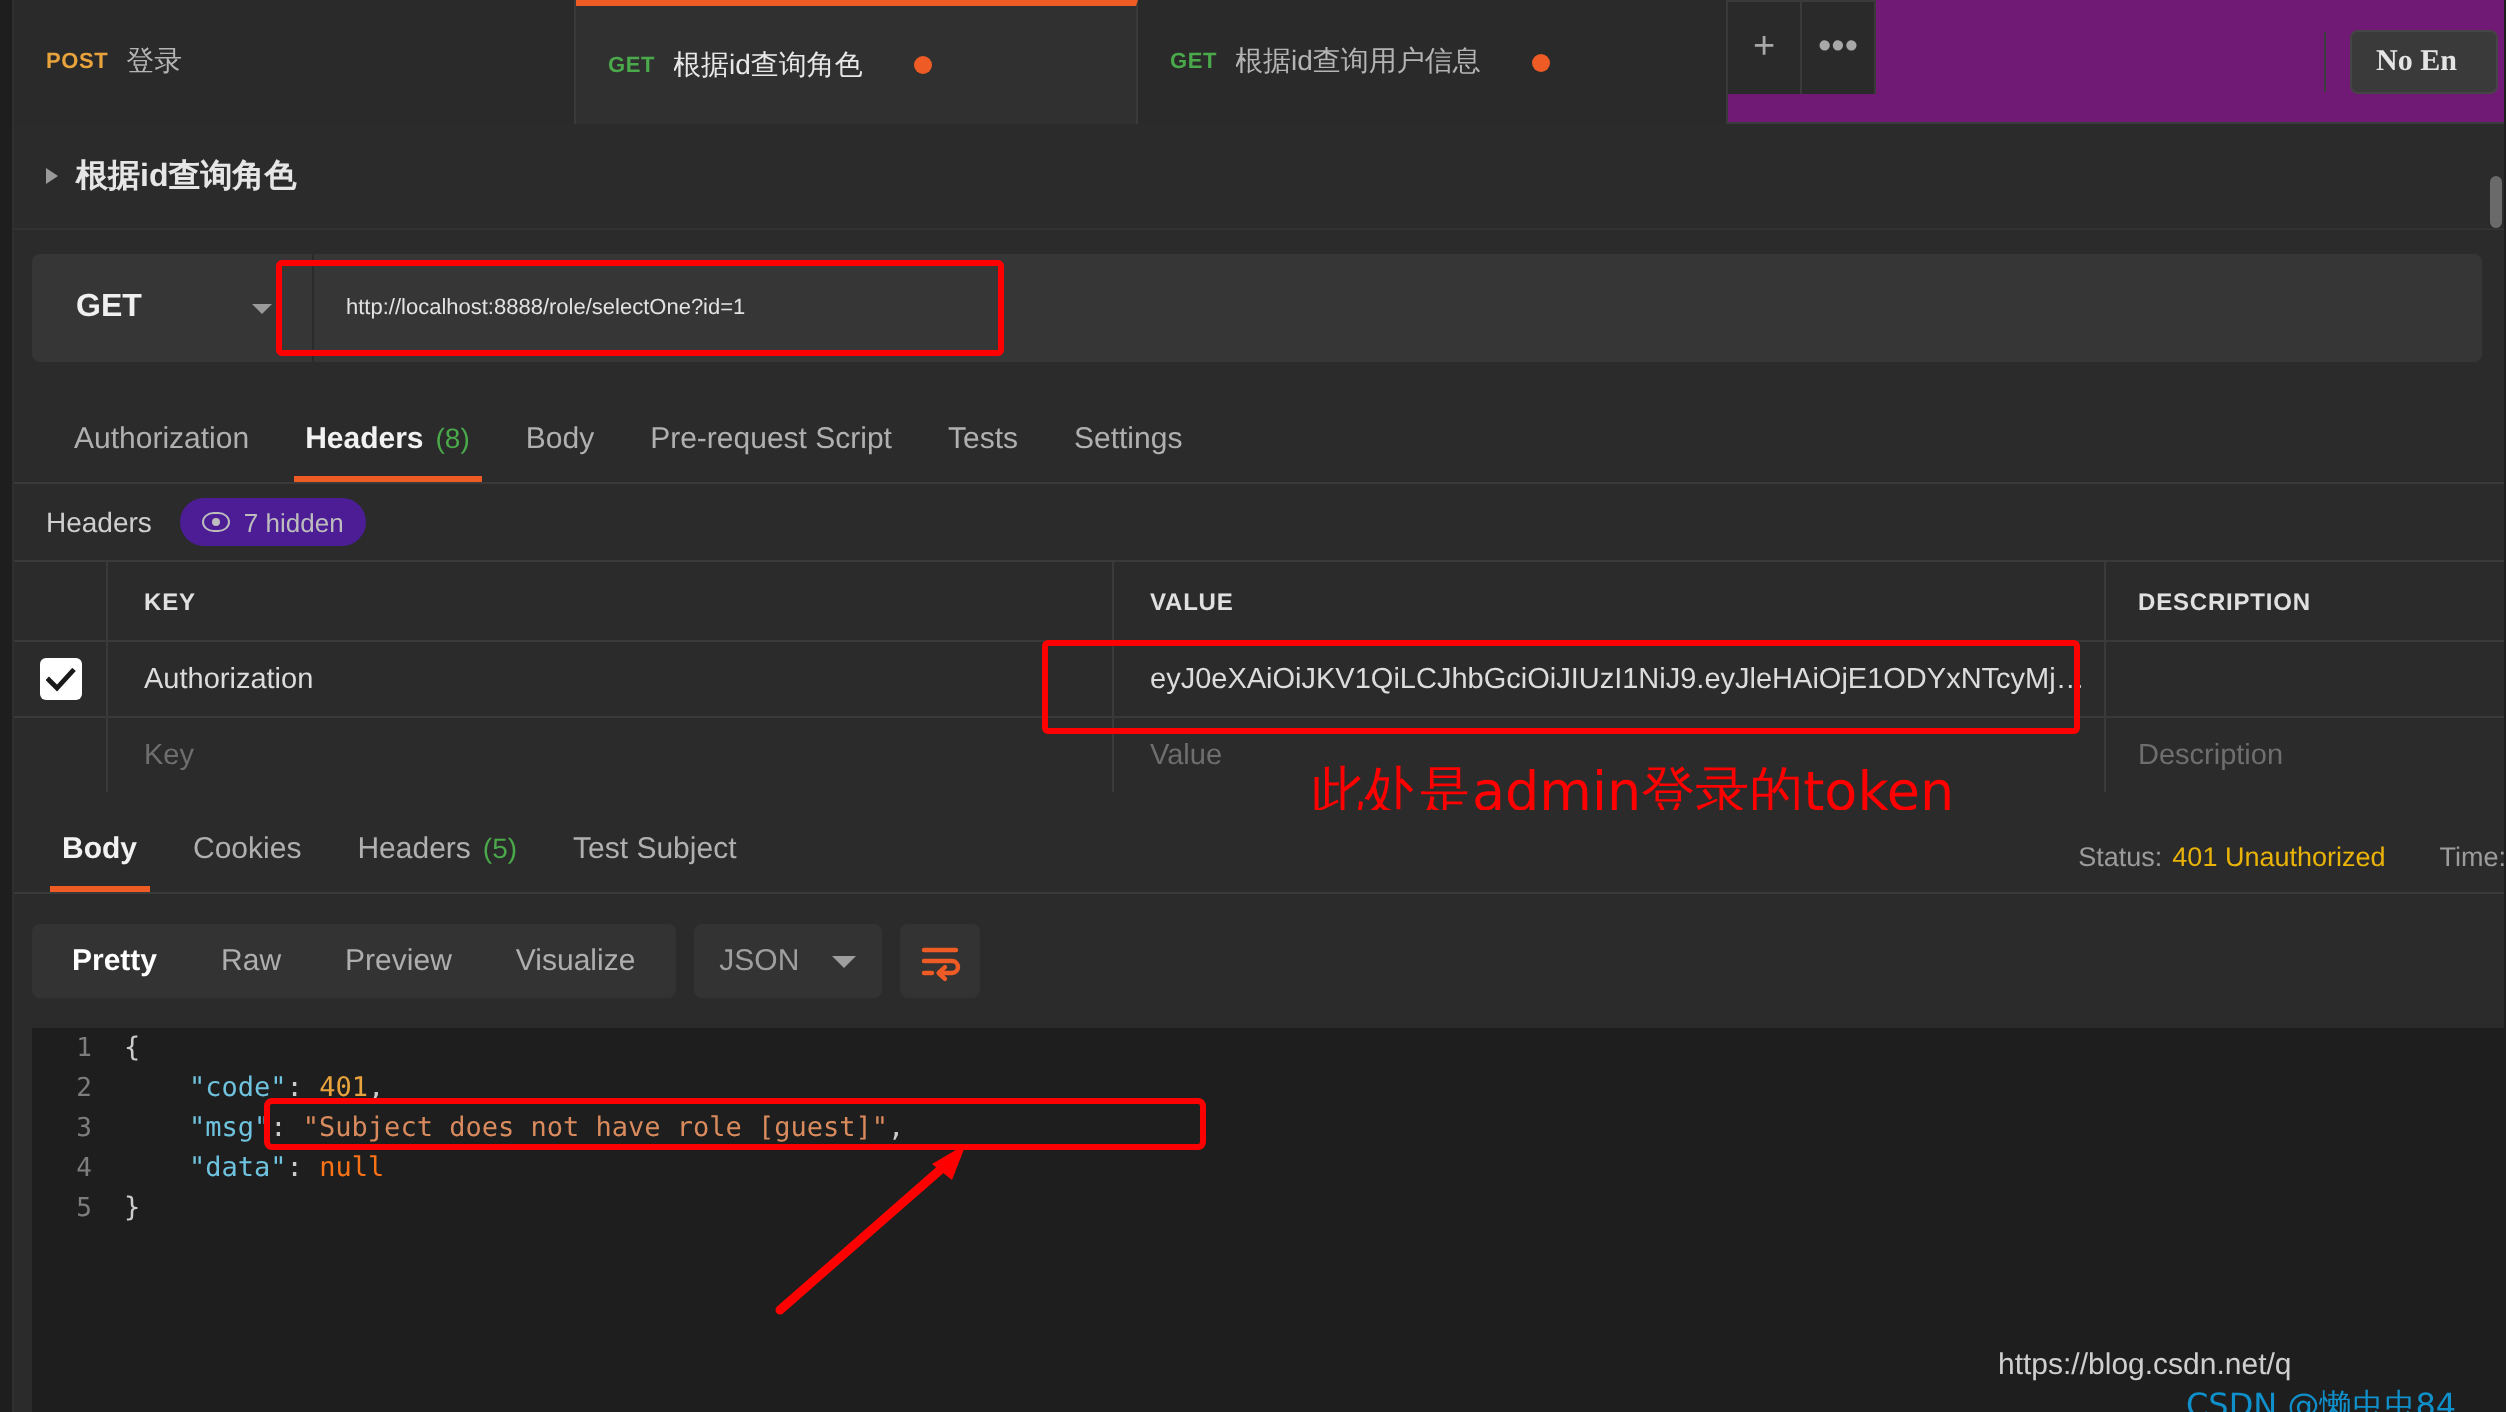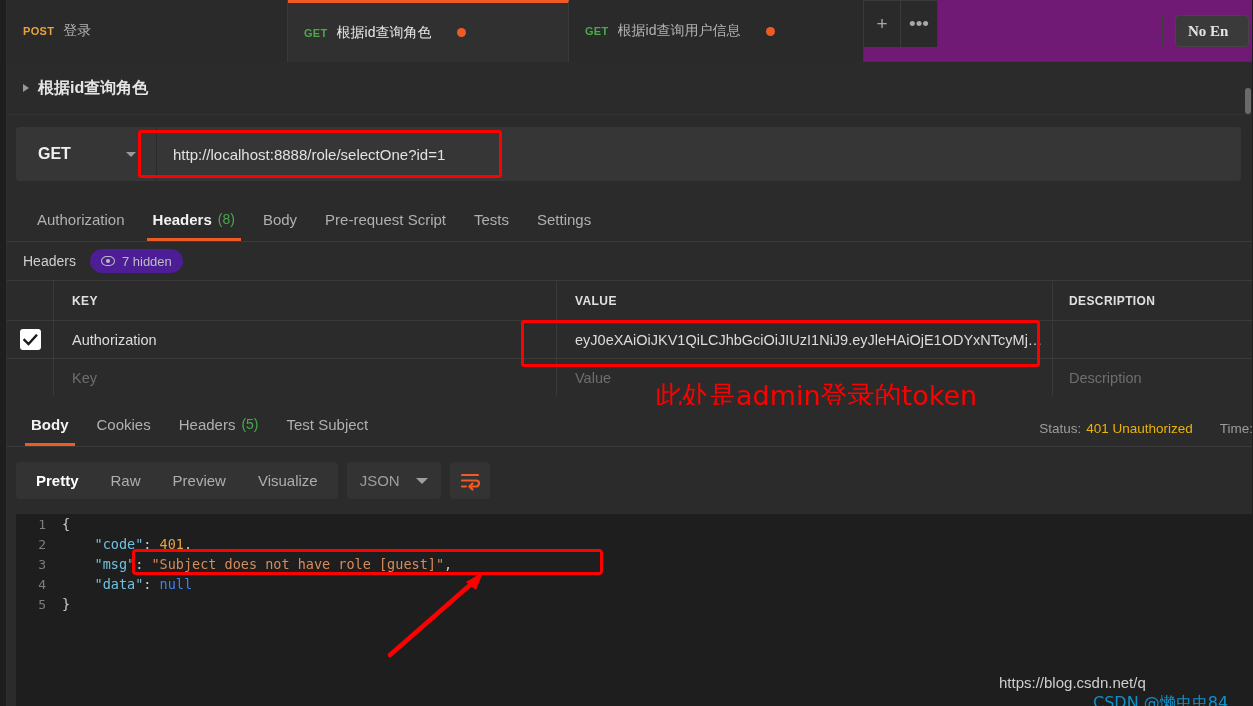--- a/index.html
+++ b/index.html
@@ -126,21 +126,21 @@
   .method-label { font-size: 16px; font-weight: bold; color: #f0f0f0; }
   .method-caret {
     margin-left: auto;
     width: 0; height: 0;
     border-top: 5px solid #9a9a9a;
     border-left: 5px solid transparent;
     border-right: 5px solid transparent;
   }
   .url-divider { width: 1px; height: 54px; background: #2b2b2b; }
   .url-text {
-    flex: 1; font-size: 15px; color: #e2e2e2;
+    flex: 1; font-size: 11px; color: #e2e2e2;
     padding-left: 16px; white-space: nowrap; overflow: hidden;
   }
   .hl-url {
     position: absolute; left: 138px; top: 130px;
     width: 364px; height: 48px;
     border: 3px solid #ff0000; border-radius: 3px;
     pointer-events: none;
   }
 
   
@@ -295,21 +295,21 @@
   .code-line { display: flex; height: 20px; align-items: center; }
   .ln {
     width: 46px; text-align: right; padding-right: 16px;
     color: #7d7d7d; font-size: 13px; flex: none;
   }
   .code-txt { white-space: pre; color: #d4d4d4; }
   .k-brace { color: #cccccc; }
   .k-key   { color: #6fc3df; }
   .k-num   { color: #e8a33d; }
   .k-str   { color: #d98b5e; }
-  .k-null  { color: #3b82f6; }
+  .k-null  { color: #f97316; }
   .hl-msg {
     position: absolute; left: 132px; top: 549px;
     width: 471px; height: 26px;
     border: 3px solid #ff0000; border-radius: 4px;
     pointer-events: none;
   }
   .arrow-svg { position: absolute; left: 370px; top: 560px; pointer-events: none; }
 
   
   .wm-url {

